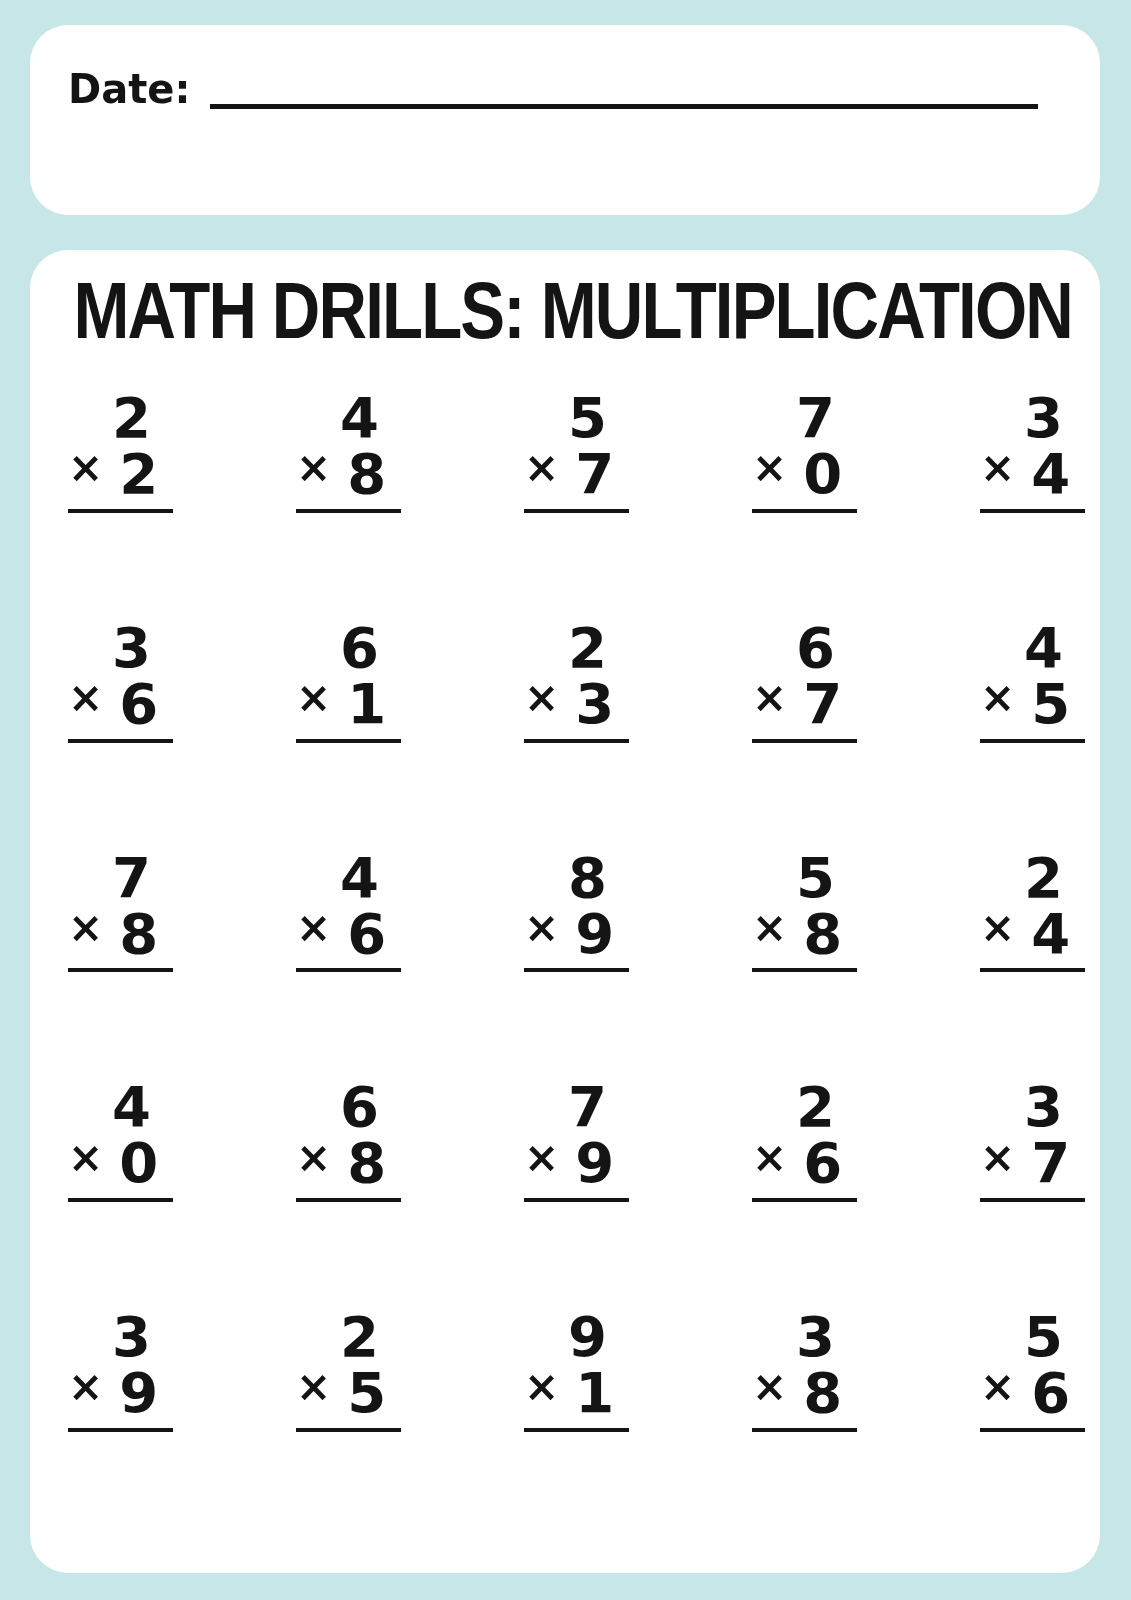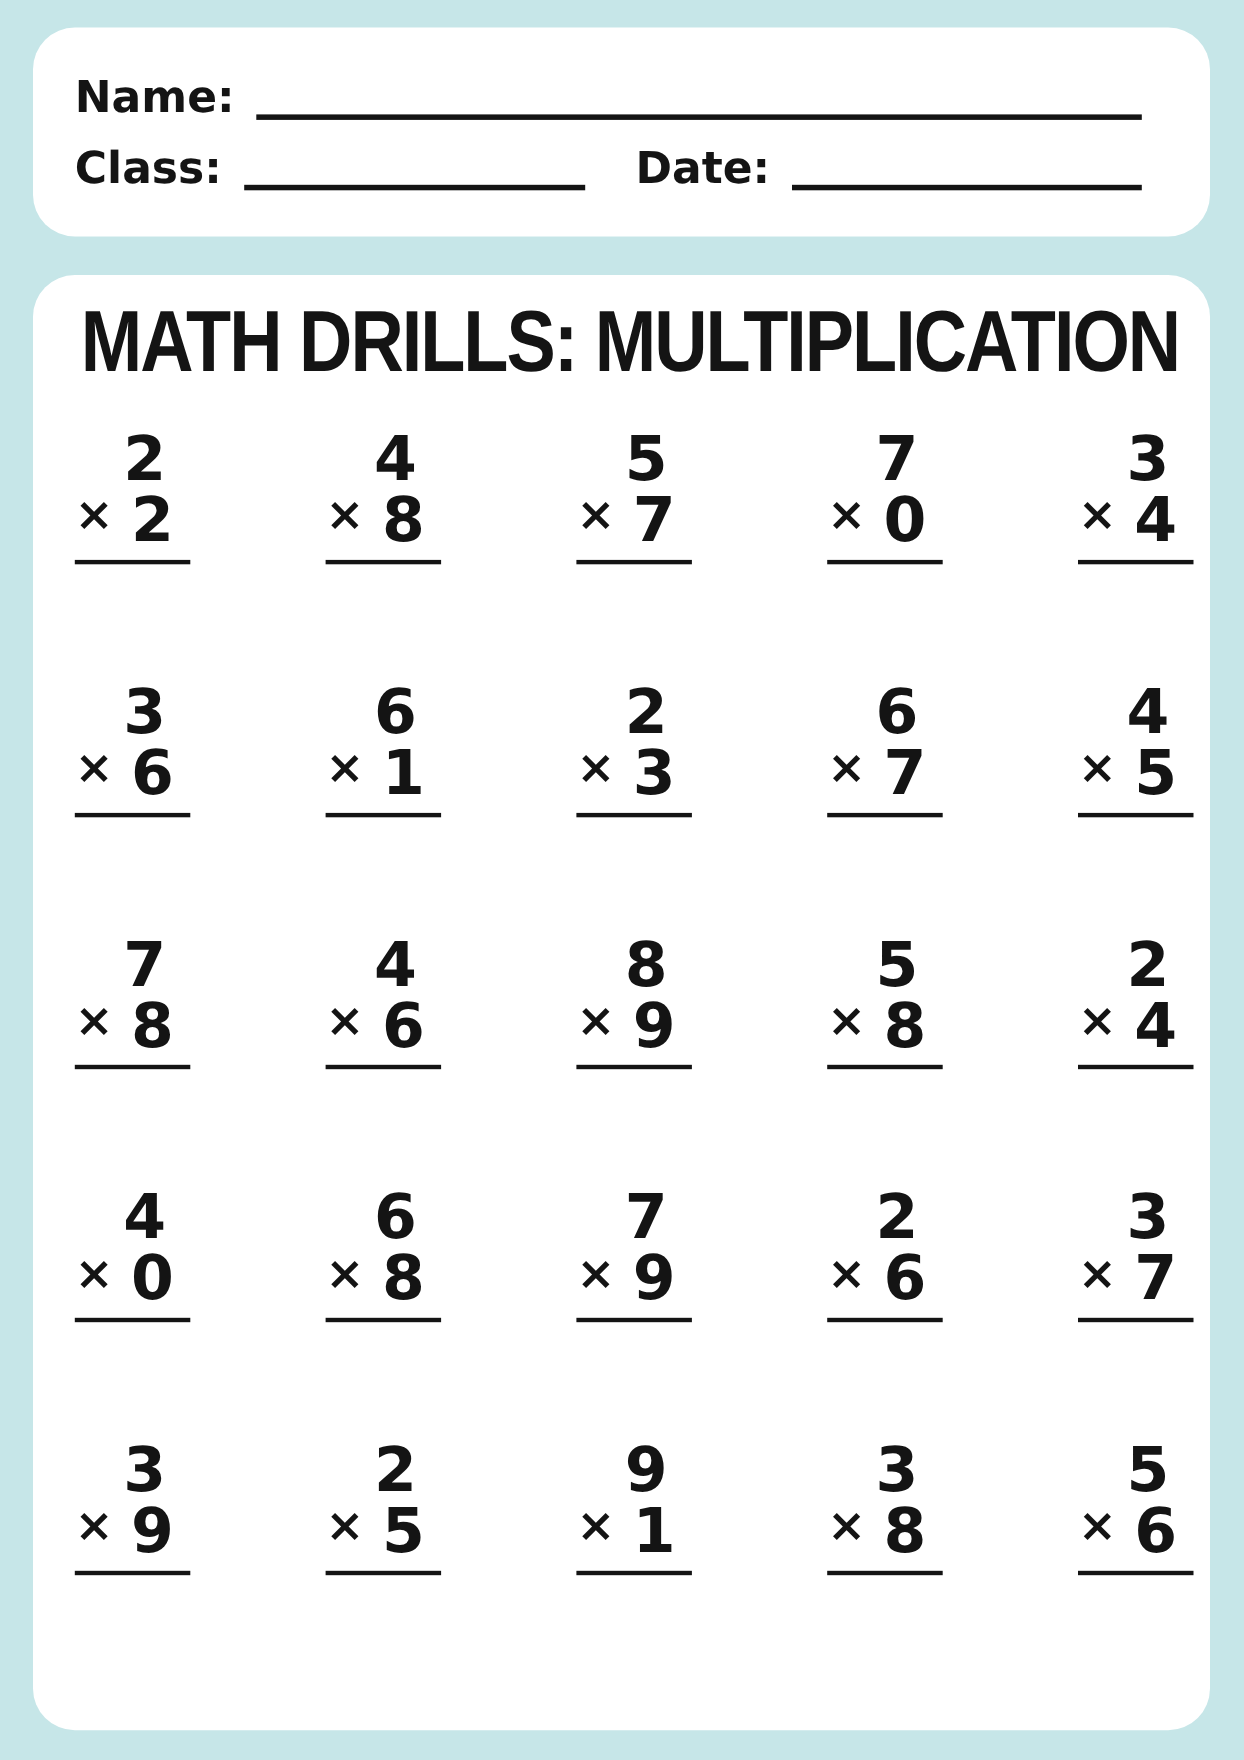--- a/index.html
+++ b/index.html
@@ -115,27 +115,21 @@
     margin-top: 12px;
   }
 </style>
 </head>
 <body>
 
 <div class="page">
 
   <div class="top-card">
     <div class="field-row">
-      <span class="field-label">Name:</span>
-      <span class="write-line line-grow"></span>
-    </div>
-    <div class="field-row">
-      <span class="field-label">Class:</span>
-      <span class="write-line line-class"></span>
-      <span class="field-label date-label">Date:</span>
+      <span class="field-label">Date:</span>
       <span class="write-line line-grow"></span>
     </div>
   </div>
 
   <div class="main-card">
     <div class="title-wrap">
       <span class="title">MATH DRILLS: MULTIPLICATION</span>
     </div>
     <div class="problems" id="problems">
   <div class="problem">

